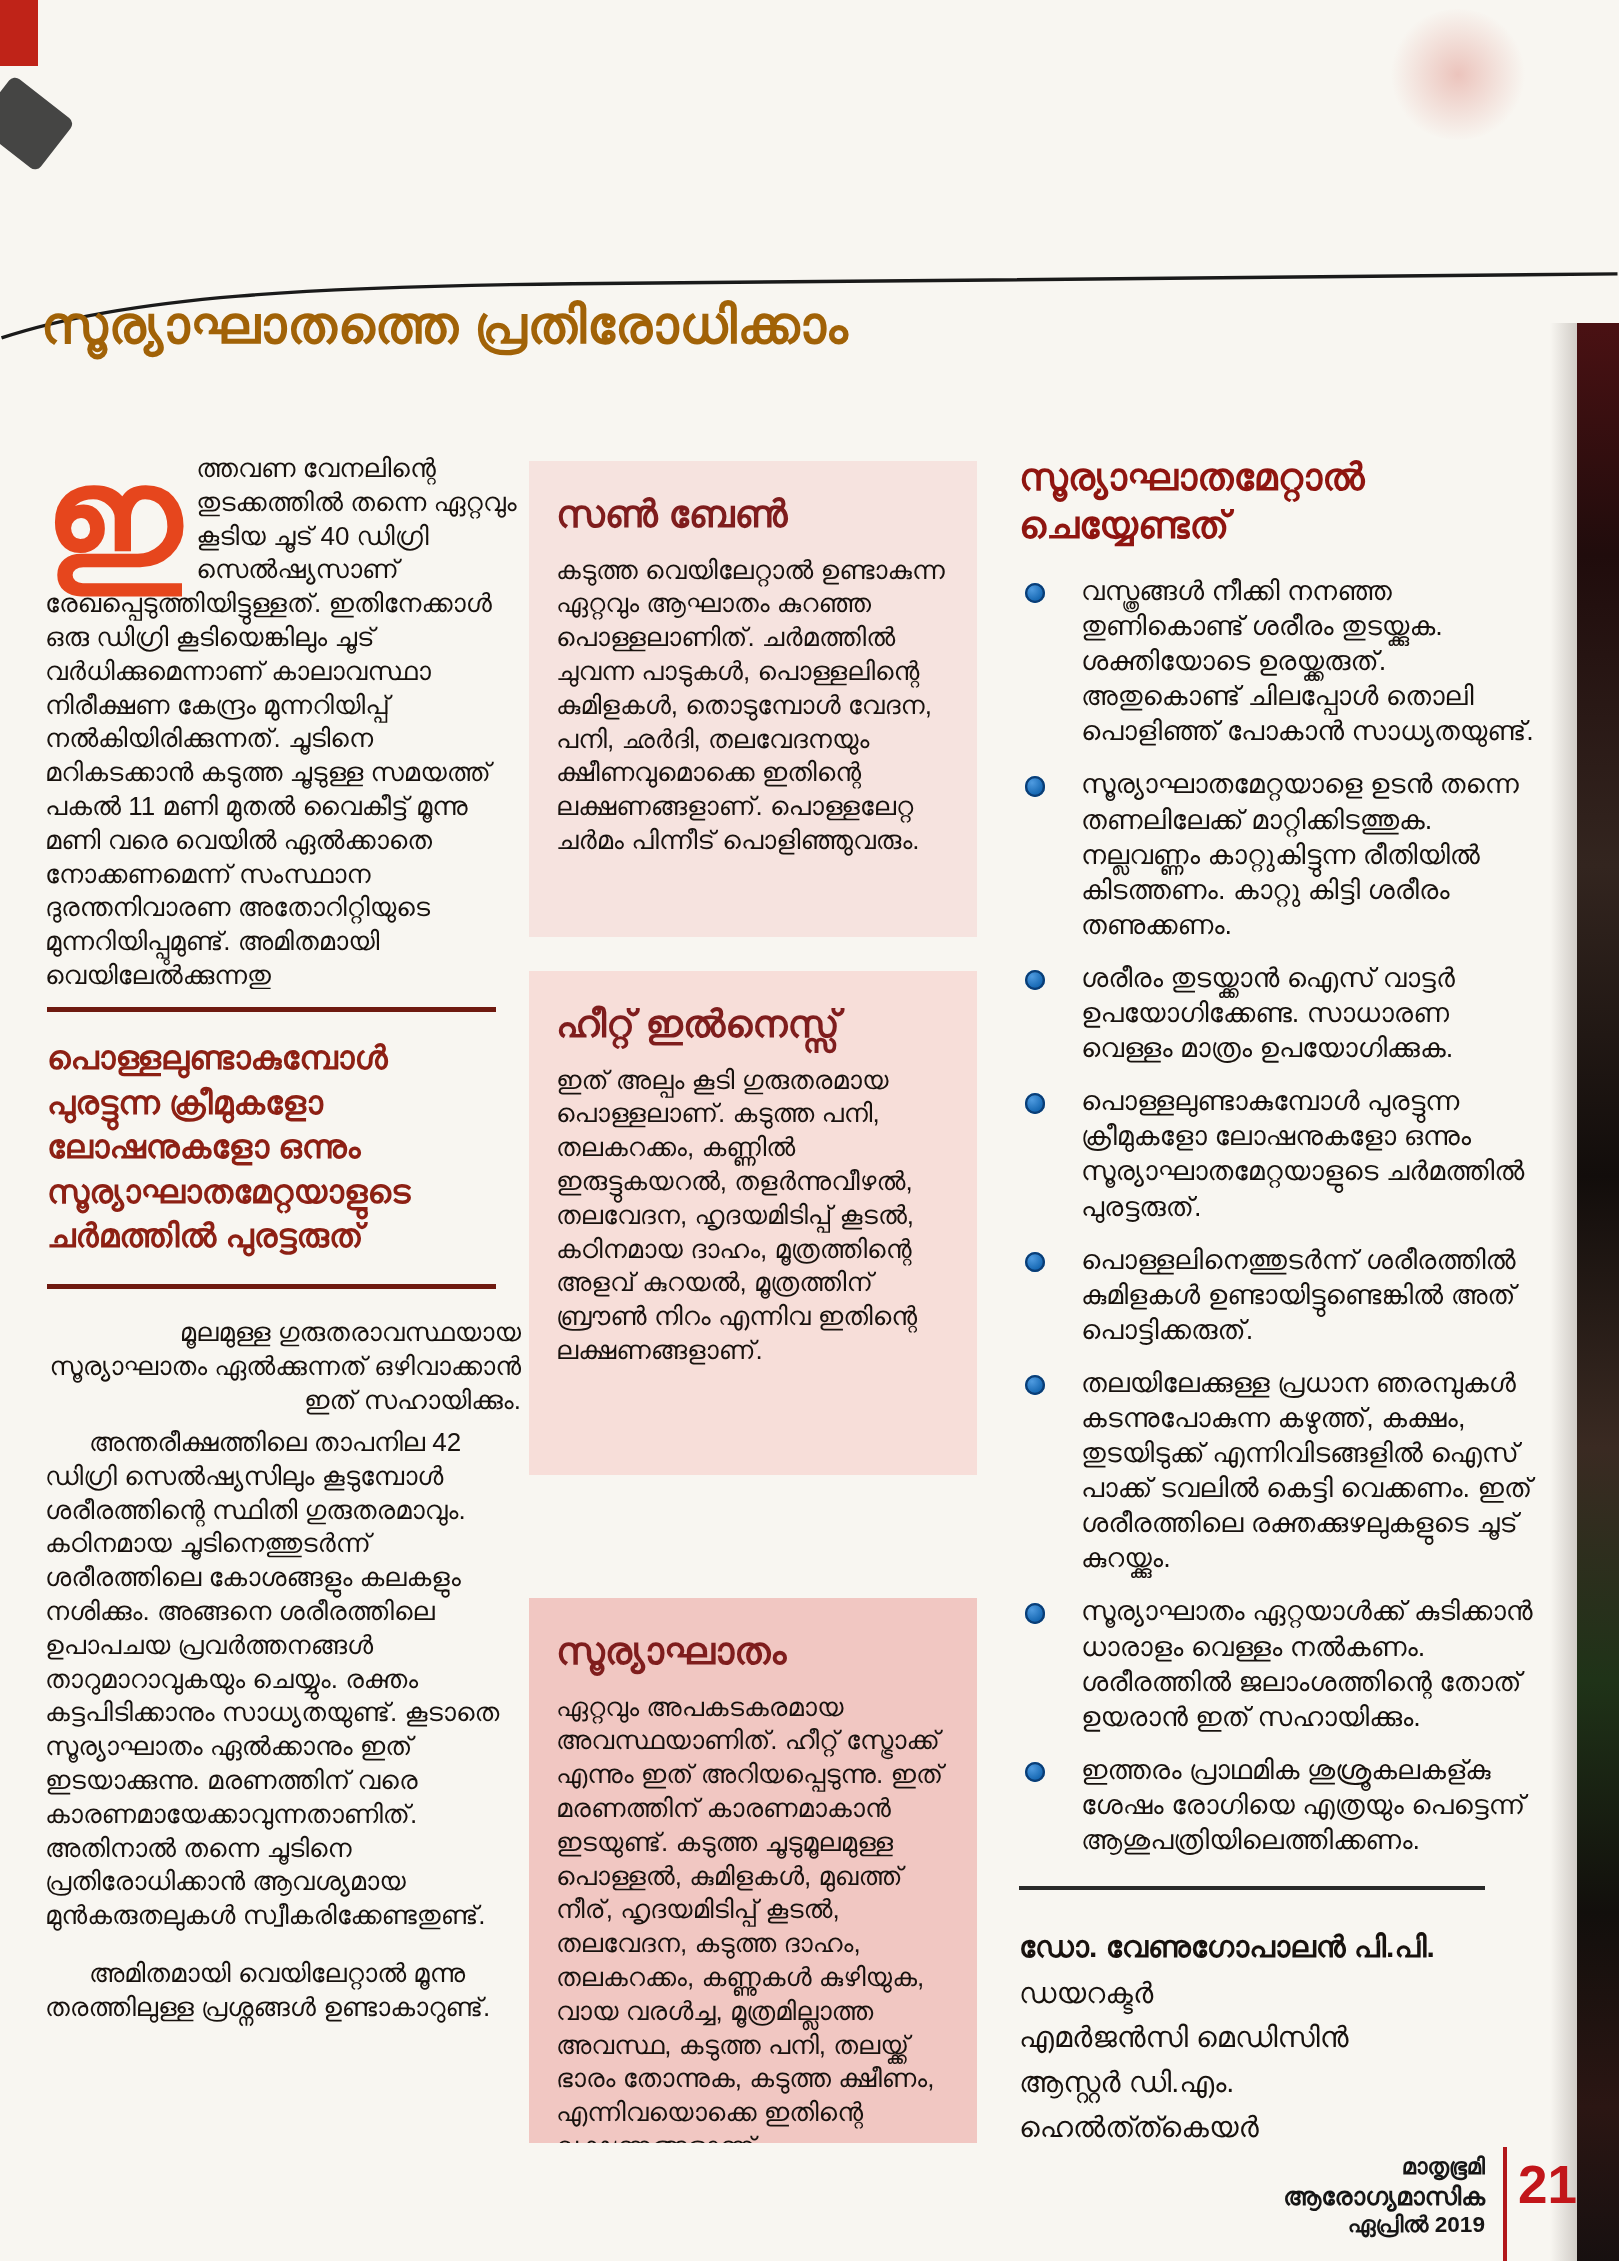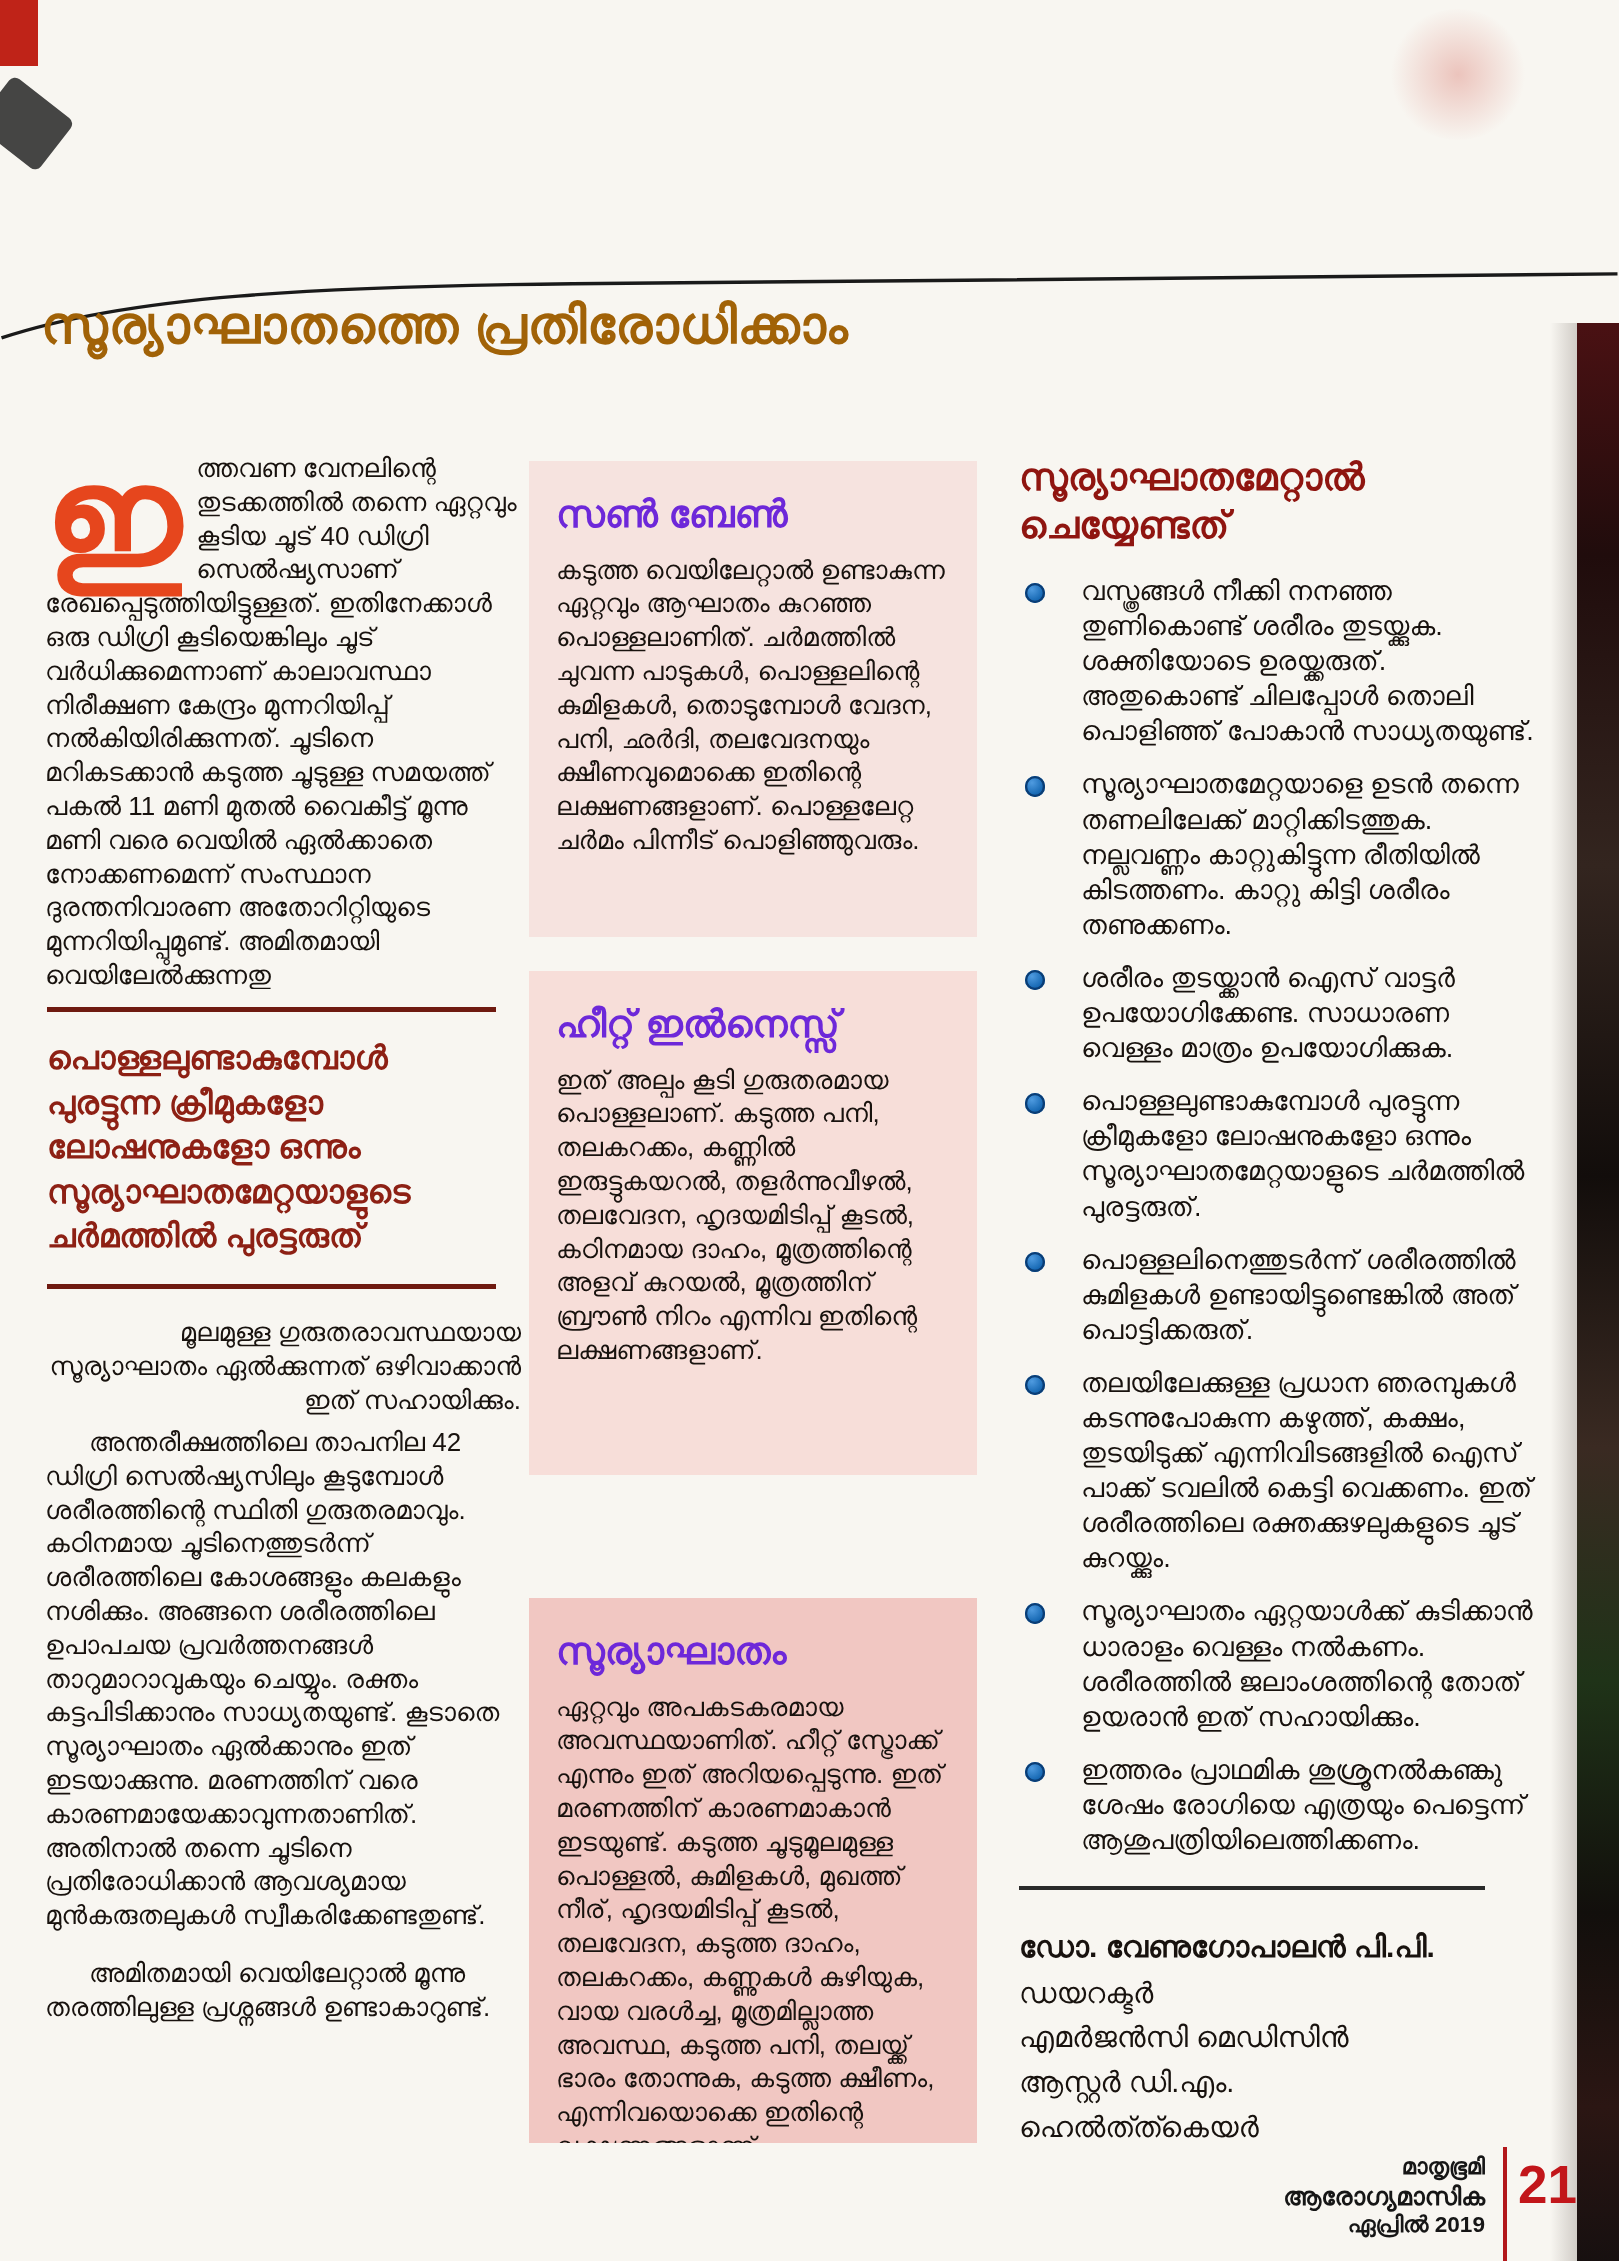--- a/index.html
+++ b/index.html
@@ -41,21 +41,21 @@
     font-size:26px;line-height:1.3;}
   .para-2{top:1316px;height:110px;text-align:right;}
   .para-3{top:1426px;height:528px;text-indent:44px;}
   .para-4{top:1957px;height:143px;text-indent:44px;}
   
   .info-box{position:absolute;left:529px;width:448px;box-sizing:border-box;
     padding:32px 27px;overflow:hidden;}
   .box-1{top:461px;height:476px;background:#f6e3df;}
   .box-2{top:971px;height:504px;background:#f7ded9;}
   .box-3{top:1598px;height:545px;background:#f1c7c2;}
-  .info-box h2{margin:0 0 16.6px 0;font-size:38px;font-weight:bold;color:#6d28d9;}
+  .info-box h2{margin:0 0 16.6px 0;font-size:38px;font-weight:bold;color:#7f1d1d;}
   .info-box p{margin:0;font-size:26px;line-height:1.3;}
   
   .dos-heading{position:absolute;left:1019px;top:454px;width:520px;margin:0;
     font-size:38px;font-weight:bold;color:#8f1510;line-height:1.25;}
   .dos-list{position:absolute;left:1019px;top:574px;width:525px;height:1302px;overflow:hidden;
     list-style:none;margin:0;padding:0;}
   .dos-list li{position:relative;padding-left:62px;margin-bottom:18px;
     font-size:27px;line-height:1.3;}
   .dot{position:absolute;left:6px;top:9px;width:20.4px;height:20.4px;border-radius:50%;
     background:radial-gradient(circle at 35% 32%, #4f9be0, #1668b3 62%, #0c4c8f 100%);
@@ -114,21 +114,21 @@
     <span>ചെയ്യേണ്ടത്</span>
   </h2>
   <ul class="dos-list">
     <li><span class="dot"></span><span>വസ്ത്രങ്ങൾ നീക്കി നനഞ്ഞ തുണികൊണ്ട് ശരീരം തുടയ്ക്കുക. ശക്തിയോടെ ഉരയ്ക്കരുത്. അതുകൊണ്ട് ചിലപ്പോൾ തൊലി പൊളിഞ്ഞ് പോകാൻ സാധ്യതയുണ്ട്.</span></li>
     <li><span class="dot"></span><span>സൂര്യാഘാതമേറ്റയാളെ ഉടൻ തന്നെ തണലിലേക്ക് മാറ്റിക്കിടത്തുക. നല്ലവണ്ണം കാറ്റുകിട്ടുന്ന രീതിയിൽ കിടത്തണം. കാറ്റു കിട്ടി ശരീരം തണുക്കണം.</span></li>
     <li><span class="dot"></span><span>ശരീരം തുടയ്ക്കാൻ ഐസ് വാട്ടർ ഉപയോഗിക്കേണ്ട. സാധാരണ വെള്ളം മാത്രം ഉപയോഗിക്കുക.</span></li>
     <li><span class="dot"></span><span>പൊള്ളലുണ്ടാകുമ്പോൾ പുരട്ടുന്ന ക്രീമുകളോ ലോഷനുകളോ ഒന്നും സൂര്യാഘാതമേറ്റയാളുടെ ചർമത്തിൽ പുരട്ടരുത്.</span></li>
     <li><span class="dot"></span><span>പൊള്ളലിനെത്തുടർന്ന് ശരീരത്തിൽ കുമിളകൾ ഉണ്ടായിട്ടുണ്ടെങ്കിൽ അത് പൊട്ടിക്കരുത്.</span></li>
     <li><span class="dot"></span><span>തലയിലേക്കുള്ള പ്രധാന ഞരമ്പുകൾ കടന്നുപോകുന്ന കഴുത്ത്, കക്ഷം, തുടയിടുക്ക് എന്നിവിടങ്ങളിൽ ഐസ് പാക്ക് ടവലിൽ കെട്ടി വെക്കണം. ഇത് ശരീരത്തിലെ രക്തക്കുഴലുകളുടെ ചൂട് കുറയ്ക്കും.</span></li>
     <li><span class="dot"></span><span>സൂര്യാഘാതം ഏറ്റയാൾക്ക് കുടിക്കാൻ ധാരാളം വെള്ളം നൽകണം. ശരീരത്തിൽ ജലാംശത്തിന്റെ തോത് ഉയരാൻ ഇത് സഹായിക്കും.</span></li>
-    <li><span class="dot"></span><span>ഇത്തരം പ്രാഥമിക ശുശ്രൂനൽകണ്കു ശേഷം രോഗിയെ എത്രയും പെട്ടെന്ന് ആശുപത്രിയിലെത്തിക്കണം.</span></li>
+    <li><span class="dot"></span><span>ഇത്തരം പ്രാഥമിക ശുശ്രൂകലകള്കു ശേഷം രോഗിയെ എത്രയും പെട്ടെന്ന് ആശുപത്രിയിലെത്തിക്കണം.</span></li>
   </ul>
 
   <div class="author-rule"></div>
   <div class="author">
     <div class="author-name">ഡോ. വേണുഗോപാലൻ പി.പി.</div>
     <div>ഡയറക്ടർ</div>
     <div>എമർജൻസി മെഡിസിൻ</div>
     <div>ആസ്റ്റർ ഡി.എം.</div>
     <div>ഹെൽത്ത്കെയർ</div>
   </div>

